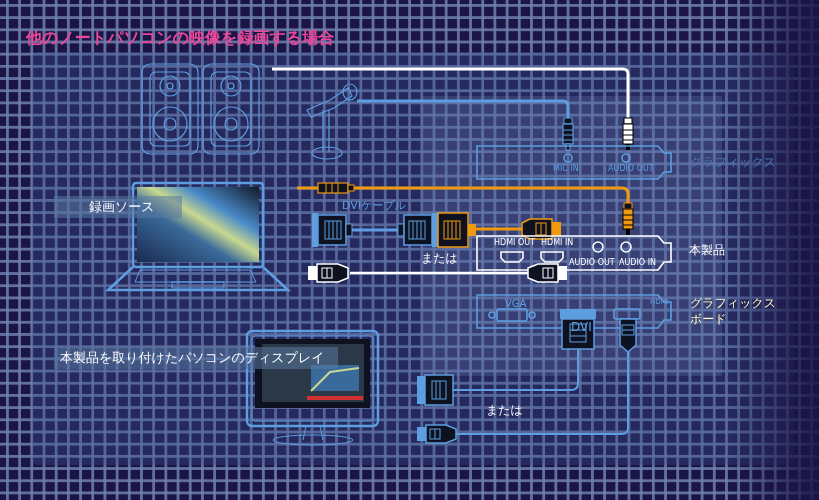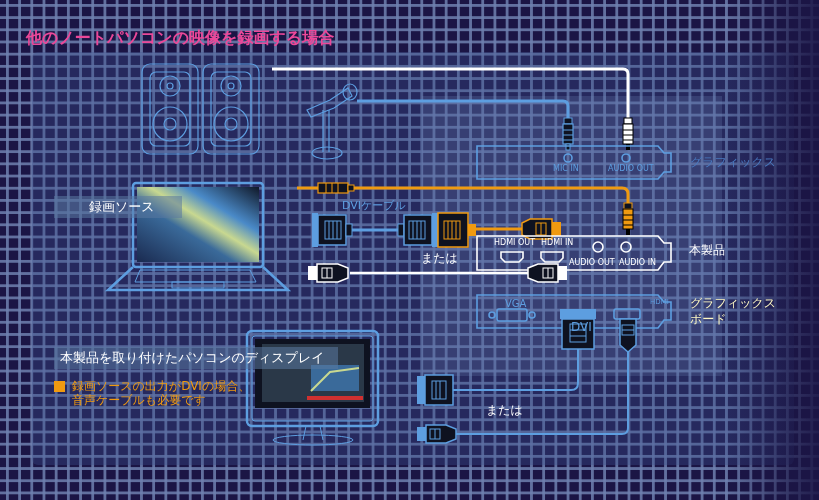--- a/index.html
+++ b/index.html
@@ -275,20 +275,13 @@
 </div>
 
 <div class="lbl lbl-blue" style="left:342px; top:198px; font-size:11px;">DVIケーブル</div>
 <div class="lbl lbl-white" style="left:421px; top:250px; font-size:12px;">または</div>
 <div class="lbl lbl-white" style="left:486px; top:402px; font-size:12px;">または</div>
 
 <div class="src-label">録画ソース</div>
 <div class="disp-label">本製品を取り付けたパソコンのディスプレイ</div>
 
 <div class="legend">
-  <div class="legend-row">
-    <span class="legend-swatch" style="background:#f09a10"></span>
-    <span class="legend-text lbl-orange" style="position:static">
-      <span>録画ソースの出力がDVIの場合、</span><br>
-      <span>音声ケーブルも必要です</span>
-    </span>
-  </div>
 </div>
 
 </body></html>

